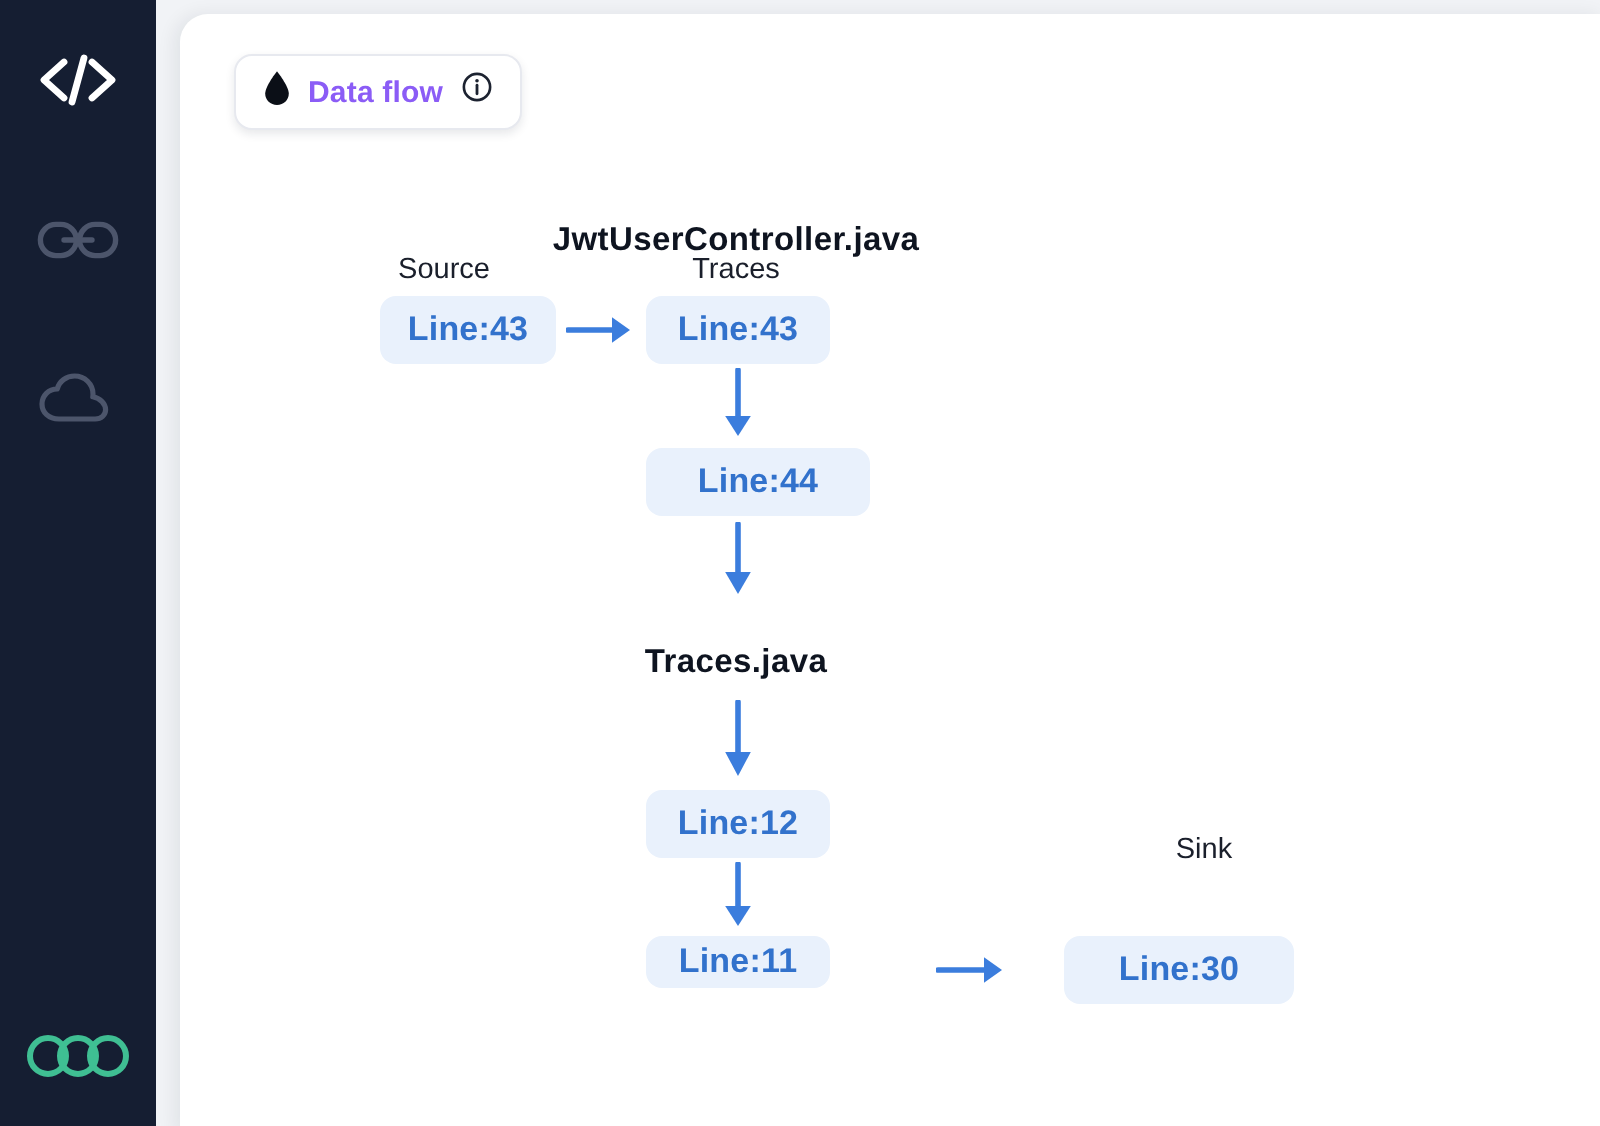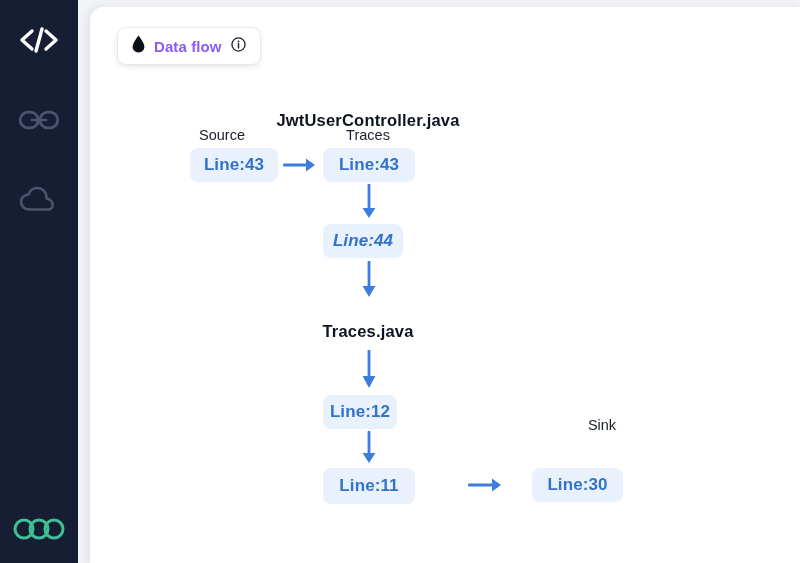--- a/index.html
+++ b/index.html
@@ -146,27 +146,27 @@
       <div class="file-title" style="left:278px; top:315px;">Traces.java</div>
 
       <div class="col-label" style="left:132px; top:120px;">Source</div>
       <div class="col-label" style="left:278px; top:120px;">Traces</div>
       <div class="col-label" style="left:488px; top:410px;margin-left:24px;">Sink</div>
 
       <div class="node" style="left:100px; top:141px; width:88px; height:34px;">Line:43</div>
 
       <div class="node" style="left:233px; top:141px; width:92px; height:34px;">Line:43</div>
 
-      <div class="node" style="left:233px; top:217px; width:80px; height:34px;font-style:italic;">Line:44</div>
-
-      <div class="node" style="left:233px; top:388px; width:74px; height:34px;">Line:12</div>
-
-      <div class="node" style="left:233px; top:461px; width:92px; height:36px;">Line:11</div>
-
-      <div class="node" style="left:442px; top:461px; width:91px; height:34px;">Line:30</div>
+      <div class="node" style="left:233px; top:217px; width:112px; height:34px;">Line:44</div>
+
+      <div class="node" style="left:233px; top:388px; width:92px; height:34px;">Line:12</div>
+
+      <div class="node" style="left:233px; top:461px; width:92px; height:26px;">Line:11</div>
+
+      <div class="node" style="left:442px; top:461px; width:115px; height:34px;">Line:30</div>
 
       <div class="arrow" style="left:193px; top:148px;">
         <svg width="36" height="20" viewBox="0 0 36 20" fill="none">
           <path d="M1 10 H25" stroke="#3b7ddd" stroke-width="2.8" stroke-linecap="round"></path>
           <path d="M23 3.6 L32 10 L23 16.4 Z" fill="#3b7ddd"></path>
         </svg>
       </div>
 
       <div class="arrow" style="left:268px; top:177px;">
         <svg width="22" height="38" viewBox="0 0 22 38" fill="none">

